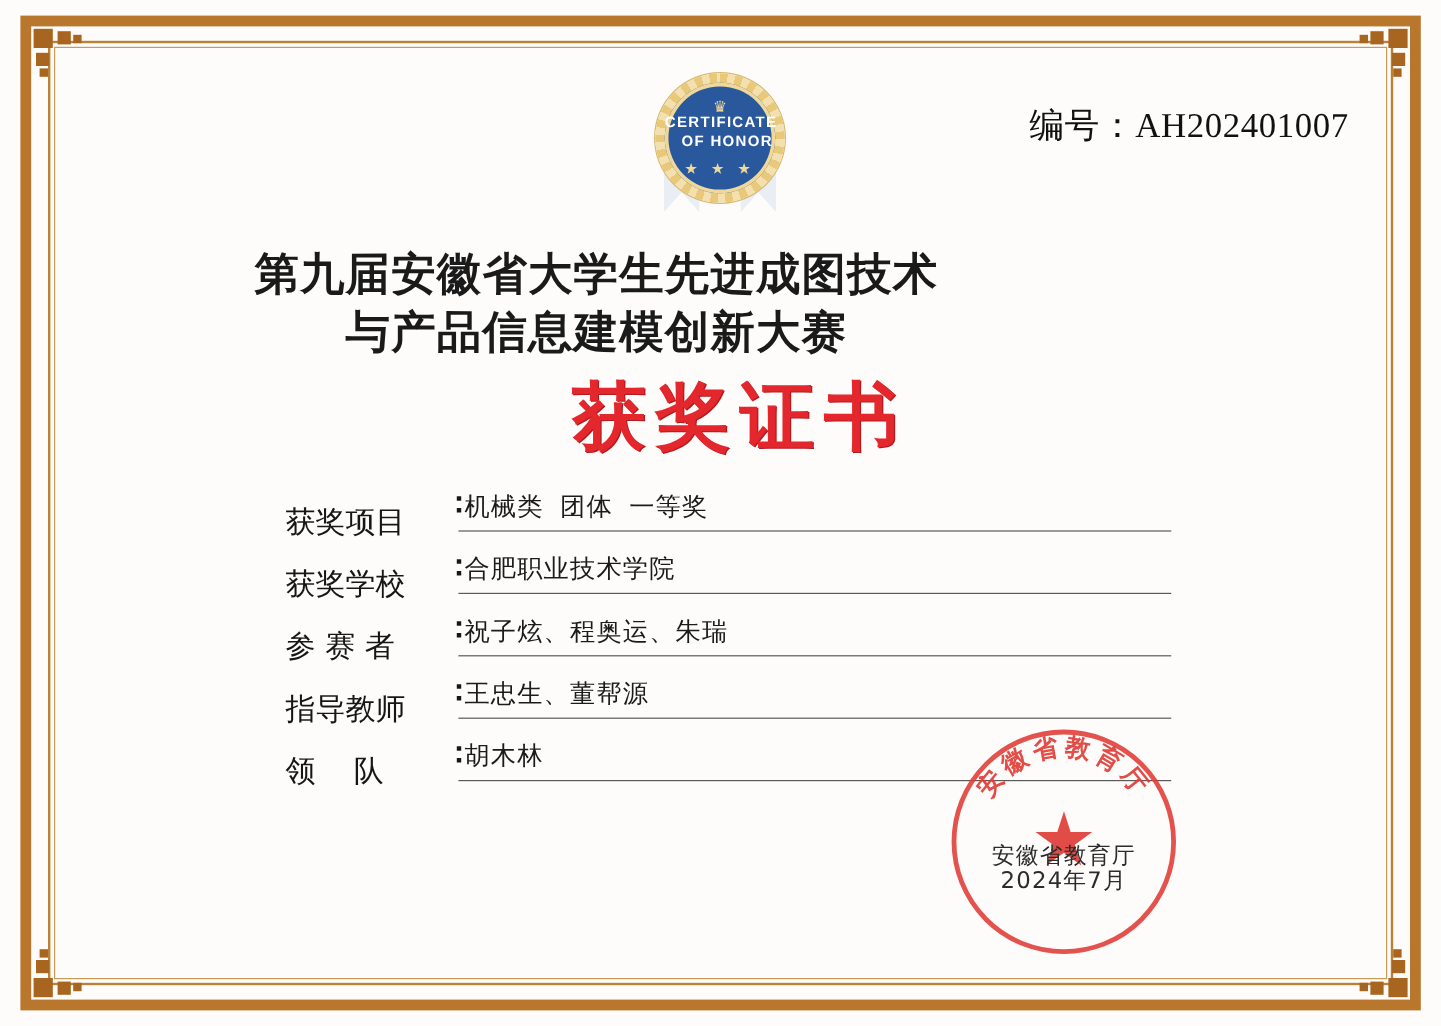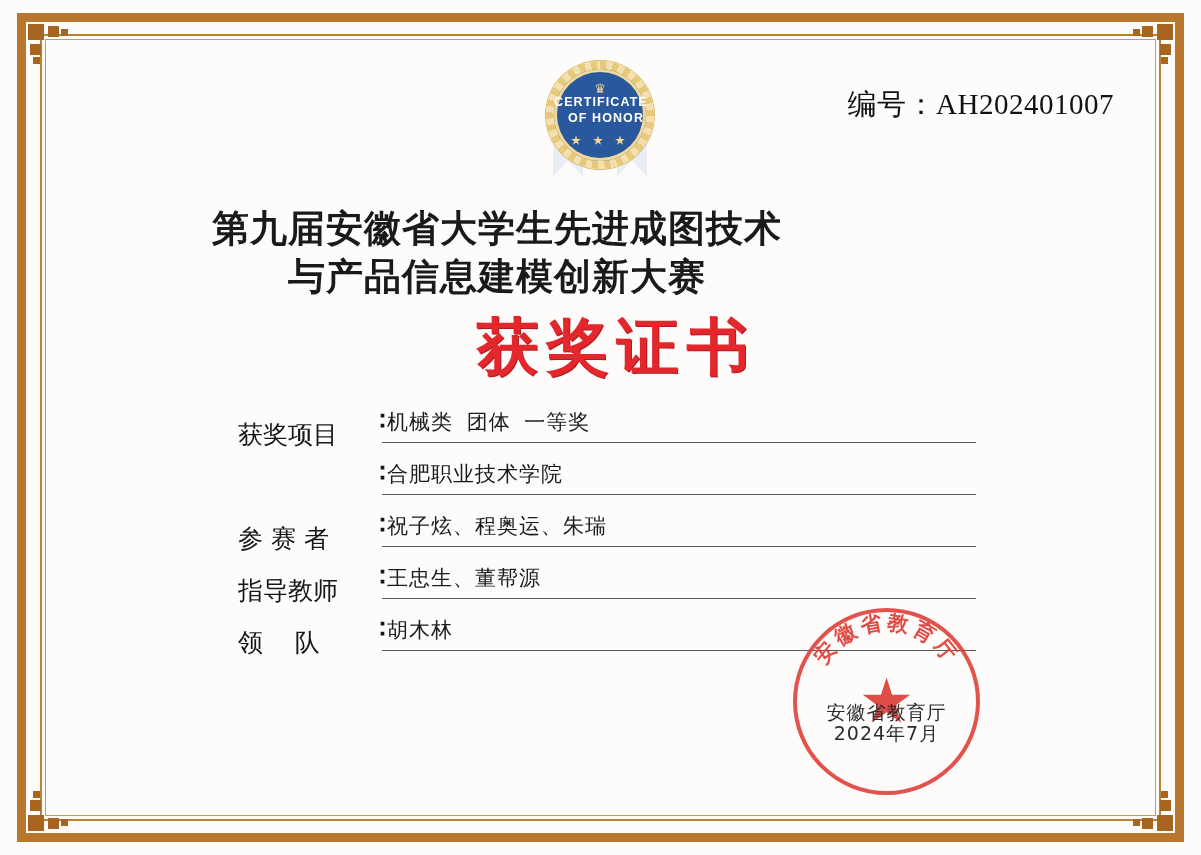--- a/index.html
+++ b/index.html
@@ -166,21 +166,21 @@
     width: 70px;
     text-align: center;
     color: #f0d79a;
     font-size: 11px;
     letter-spacing: 4px;
   }
 
   
   .serial {
     position: absolute;
-    right: 87px;
+    right: 77px;
     top: 85px;
     font-family: "Liberation Serif", serif;
     font-size: 29px;
     color: #111111;
     letter-spacing: 0.5px;
     white-space: nowrap;
   }
   .serial .label { font-family: "Liberation Sans", sans-serif; }
 
   
@@ -380,20 +380,21 @@
   <div class="fields">
 
     <div class="field-row">
       <span class="field-label">获奖项目</span>
       <span class="field-colon">：</span>
       <span class="field-value">机械类  团体  一等奖</span>
       <span class="field-underline"></span>
     </div>
 
     <div class="field-row">
+      <span class="field-label">获奖学校</span>
       <span class="field-colon">：</span>
       <span class="field-value">合肥职业技术学院</span>
       <span class="field-underline"></span>
     </div>
 
     <div class="field-row">
       <span class="field-label">参 赛 者</span>
       <span class="field-colon">：</span>
       <span class="field-value">祝子炫、程奥运、朱瑞</span>
       <span class="field-underline"></span>

